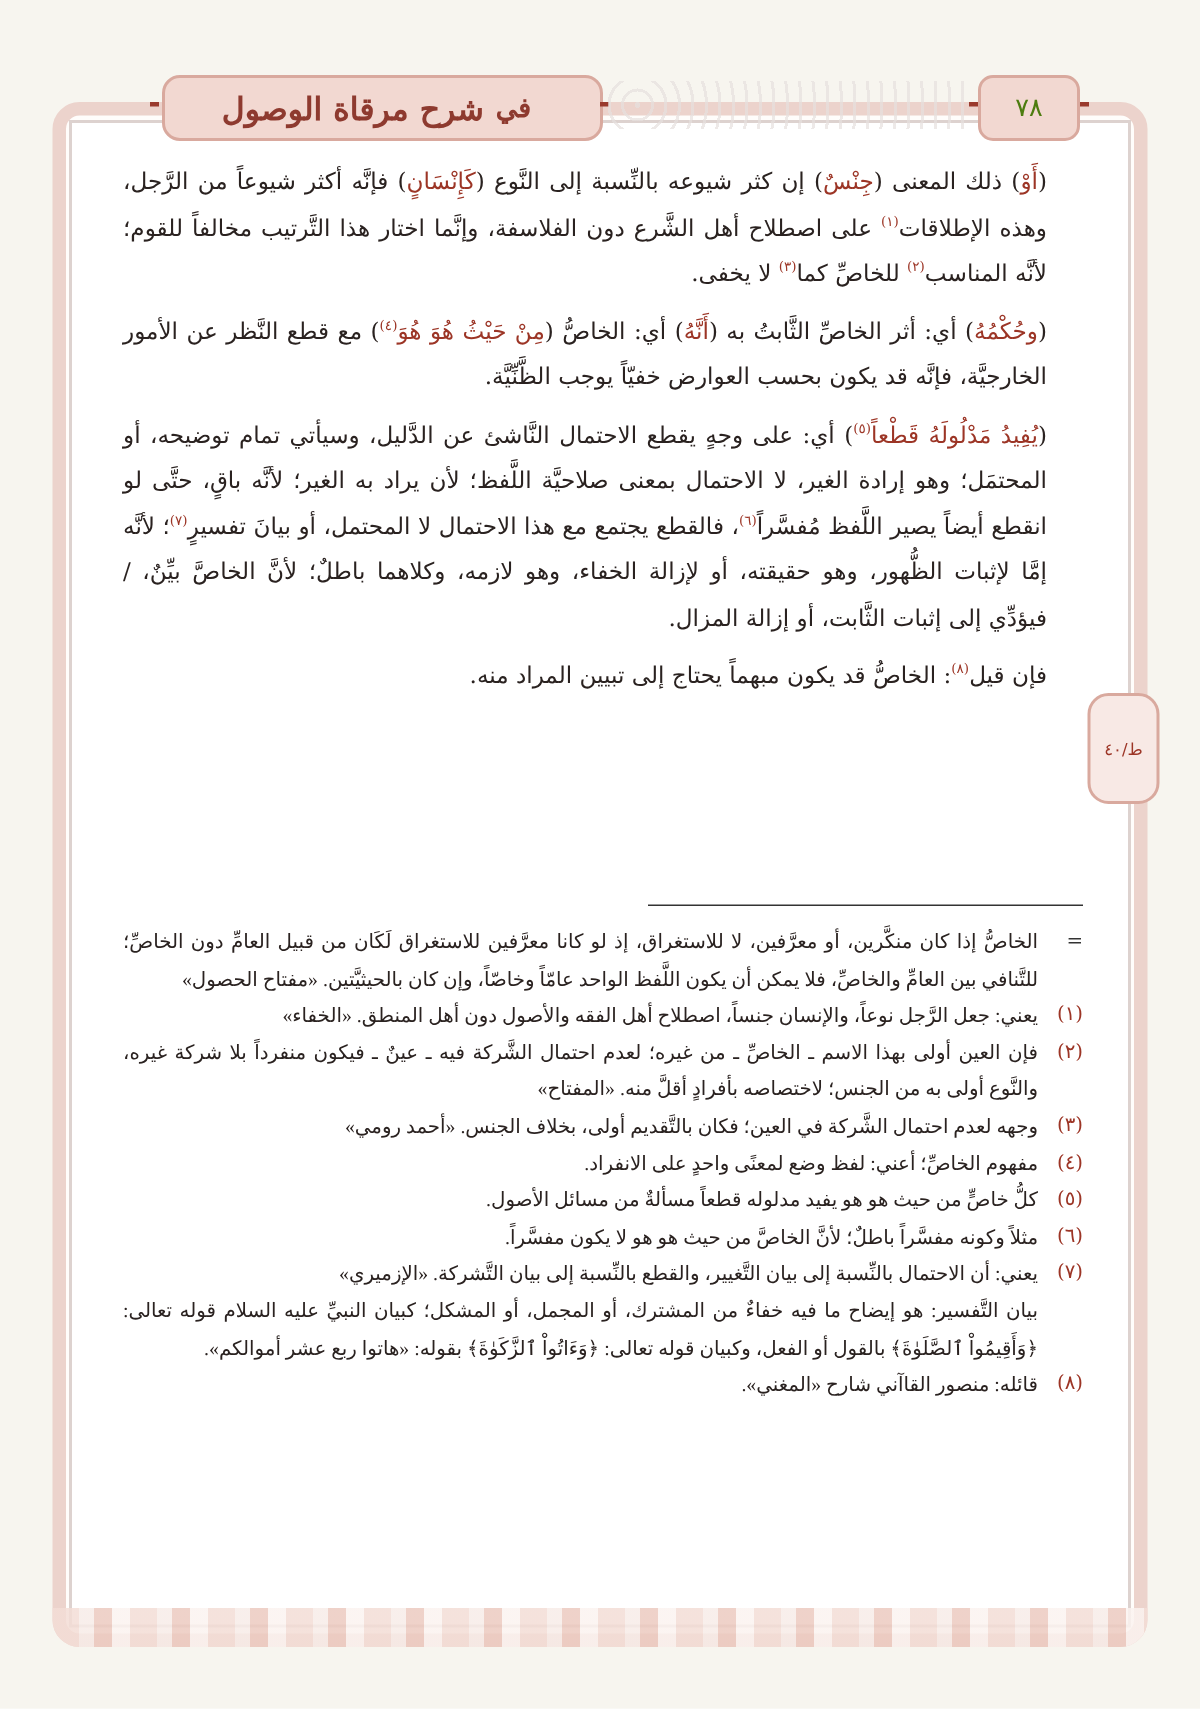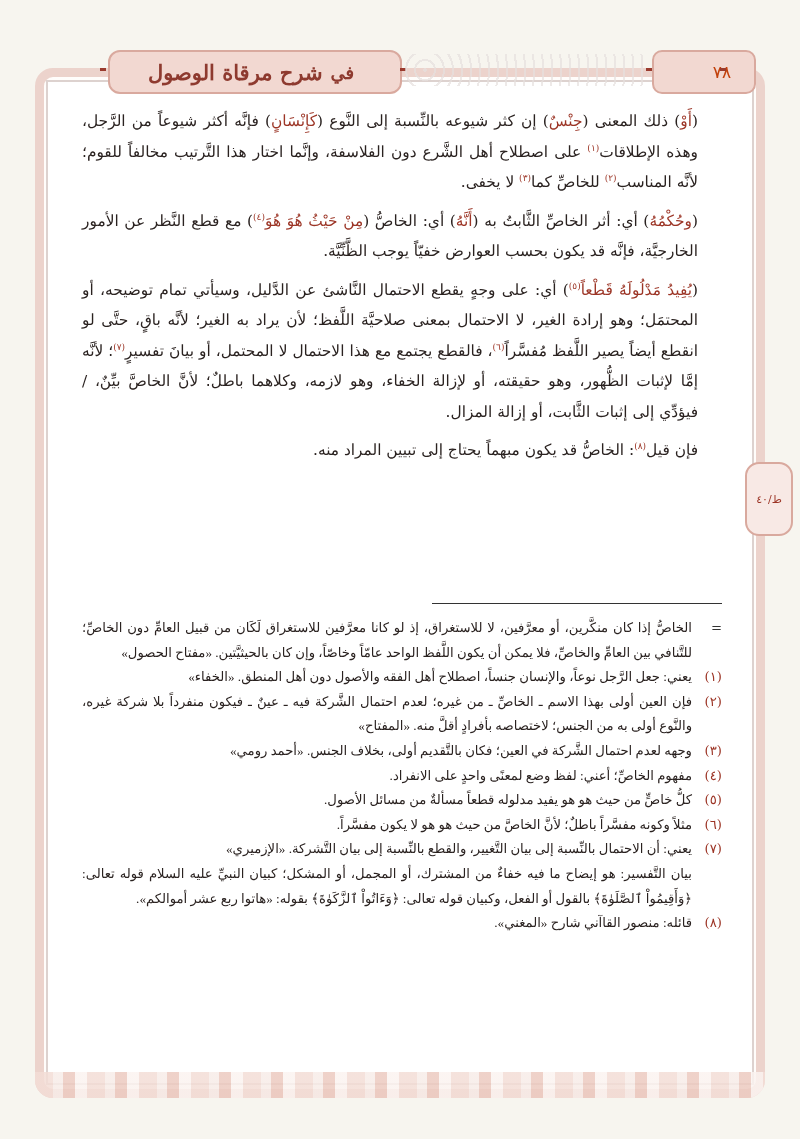--- a/index.html
+++ b/index.html
@@ -16,30 +16,30 @@
        background:repeating-linear-gradient(90deg,#f3ddd6 0 18px,#f7ece8 18px 28px,#eccac0 28px 40px,#fbf3f0 40px 52px);opacity:.85;}
   .header{position:absolute;left:60px;top:48px;width:680px;height:46px;}
   .title-box{position:absolute;left:48px;top:2px;width:290px;height:40px;background:#f2d8d1;
        border:2px solid #d9a99e;border-radius:12px;display:flex;align-items:center;justify-content:center;
        direction:rtl;font-family:"DejaVu Serif",serif;font-size:21px;color:#8e3a2f;font-weight:bold;letter-spacing:.5px;}
   .title-box .fi{font-size:18px;margin:0 8px;color:#8e3a2f;}
   .ornament{position:absolute;left:345px;top:6px;width:240px;height:32px;
        background:repeating-radial-gradient(circle at 20px 16px,#e6e0de 0 2px,transparent 2px 9px);opacity:.7;}
   .page-num{position:absolute;left:592px;top:2px;width:64px;height:40px;background:#f2d8d1;
        border:2px solid #d9a99e;border-radius:10px;display:flex;align-items:center;justify-content:center;
-       font-family:"DejaVu Sans",sans-serif;font-size:17px;color:#c2410c;padding-left:36px;}
+       font-family:"DejaVu Sans",sans-serif;font-size:17px;color:#4d7c0f;}
   .dash{position:absolute;top:20px;width:6px;height:3px;background:#9a3b2e;}
   .content{position:absolute;left:82px;top:98px;width:640px;direction:rtl;text-align:justify;
        font-family:"DejaVu Serif",serif;font-size:15.4px;line-height:30.5px;}
   .content p{margin:0;}
   .ind{padding-right:24px;}
   .red{color:#9c3526;}
   sup{font-size:9px;line-height:0;color:#9c3526;}
   .gap{height:8px;}
-  .margin-badge{position:absolute;left:745px;top:462px;width:44px;height:70px;
+  .margin-badge{position:absolute;left:725px;top:462px;width:44px;height:70px;
        background:#f8e9e5;border:2px solid #d9a99e;border-radius:14px;display:flex;align-items:center;justify-content:center;
        font-family:"DejaVu Sans",sans-serif;font-size:11px;color:#9c3526;}
   .sep{position:absolute;left:432px;top:603px;width:290px;height:1px;background:#333;}
   .notes{position:absolute;left:82px;top:616px;width:640px;direction:rtl;text-align:justify;
        font-family:"DejaVu Serif",serif;font-size:13.2px;line-height:24.6px;}
   .note{display:flex;align-items:flex-start;}
   .note .num{flex:0 0 30px;color:#9c3526;}
   .note .txt{flex:1;font-family:Liberation Serif, serif;}
   .note.cont .num{color:#333;}
 </style>

